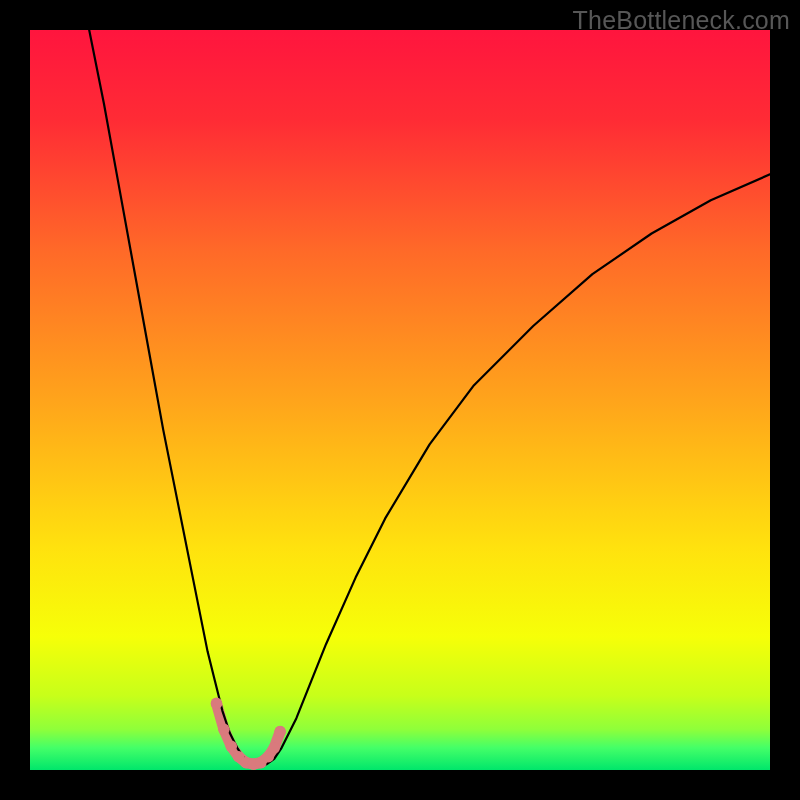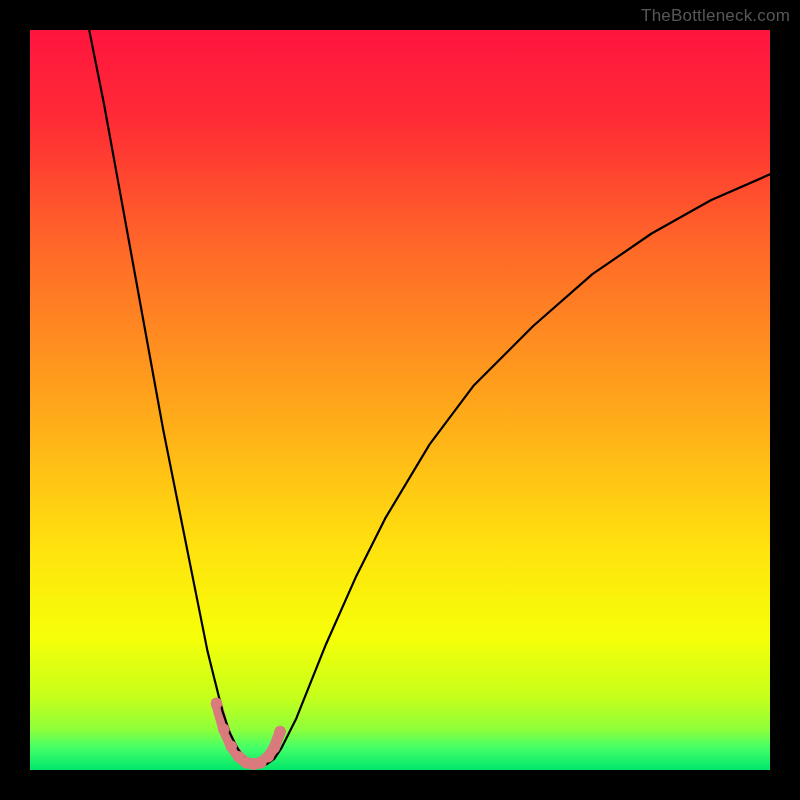--- a/index.html
+++ b/index.html
@@ -7,21 +7,21 @@
   body {
     background: #000;
     font-family: Arial, Helvetica, sans-serif;
     position: relative;
   }
   .watermark {
     position: absolute;
     top: 6px;
     right: 10px;
     color: #575757;
-    font-size: 17px;
+    font-size: 25px;
     letter-spacing: 0.2px;
     z-index: 10;
   }
   .frame {
     position: absolute;
     left: 30px;
     top: 30px;
     width: 740px;
     height: 740px;
     background: #000;

